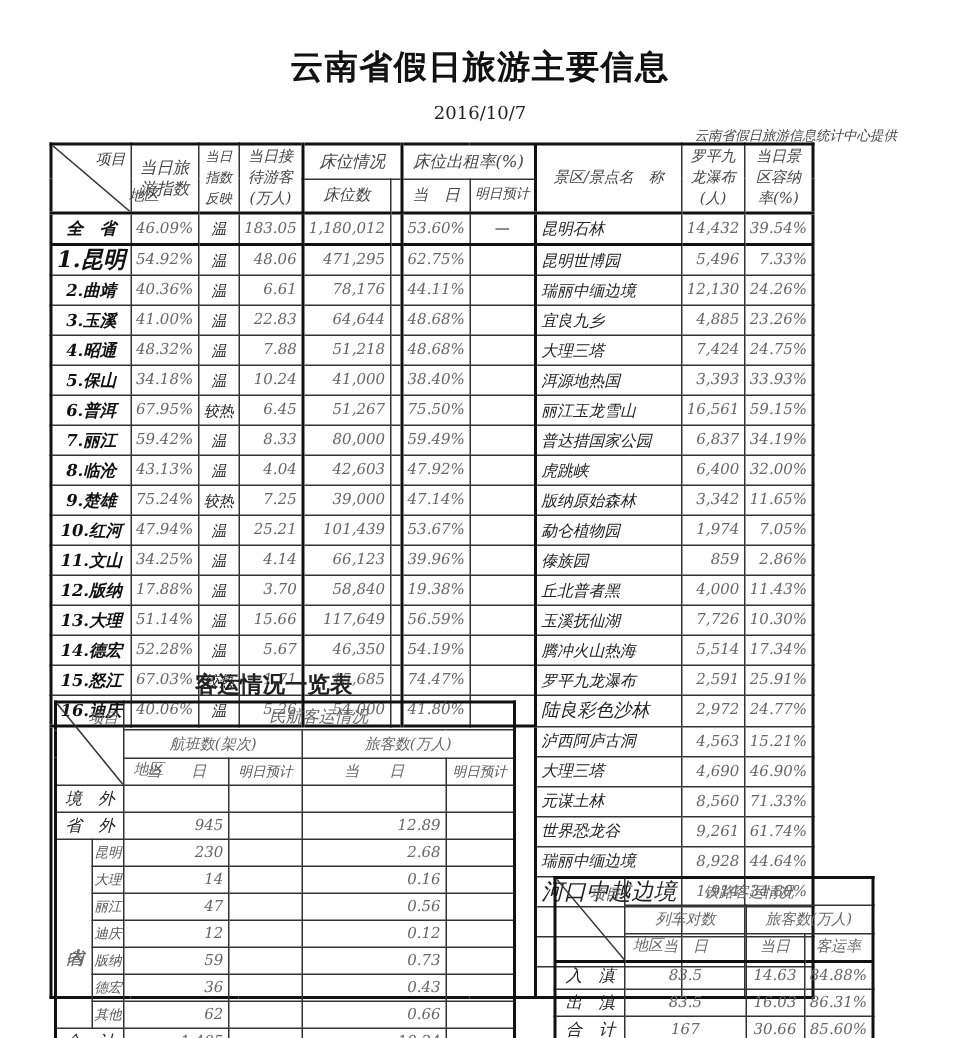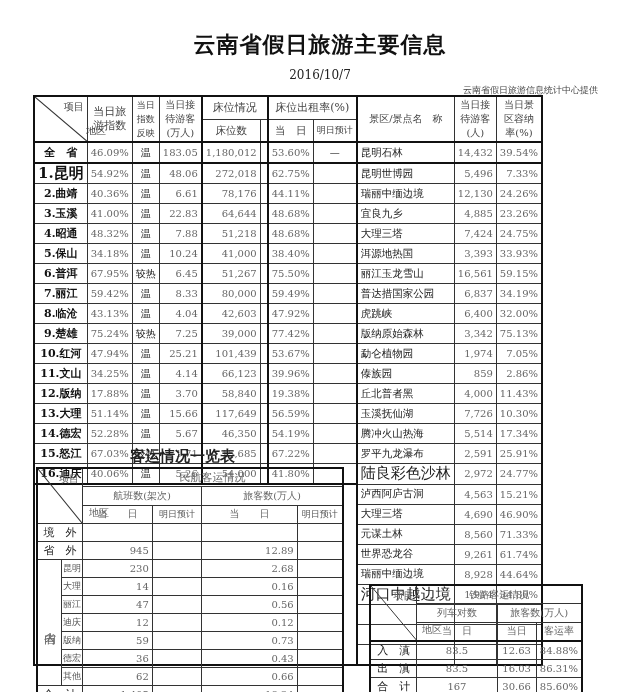--- a/index.html
+++ b/index.html
@@ -1,20 +1,20 @@
 <!DOCTYPE html>
 <html><head>
 <meta charset="utf-8">
 <style>
   html,body{margin:0;padding:0;background:#fff;}
   body{width:640px;height:692px;position:relative;overflow:hidden;font-family:"DejaVu Serif","Liberation Serif",serif;color:#222;}
   .title{position:absolute;left:0;top:30px;width:640px;text-align:center;font-size:22px;font-weight:bold;letter-spacing:1px;color:#111;}
   .date{position:absolute;left:0;top:68px;width:640px;text-align:center;font-size:12px;color:#222;}
-  .provider{position:absolute;right:42px;top:84px;font-size:9px;color:#444;}
-  table{border-collapse:collapse;position:absolute;font-size:10px;}
+  .provider{position:absolute;right:42px;top:84px;font-size:9px;color:#444;font-style:italic;}
+  table{border-collapse:collapse;position:absolute;font-size:10px;font-style:italic;}
   td,th{border:1px solid #333;padding:0 3px;height:19px;white-space:nowrap;font-weight:normal;}
   .main{left:33px;top:95px;width:500px;border:2px solid #111;}
   .main thead th{font-size:10.5px;color:#444;text-align:center;line-height:14px;}
   .r{text-align:right;}
   .c{text-align:center;}
   .l{text-align:left;}
   .gray{color:#666;}
   .bold{font-weight:bold;color:#111;}
   .faint{color:#ddd;}
   .thick-b{border-bottom:2px solid #111;}
@@ -59,21 +59,21 @@
           </svg>
         <span class="tr">项目</span>
         <span class="bl">地区</span>
       </th>
       <th rowspan="2" class="thick-b" style="white-space:normal;font-size:11px">当日旅游指数</th>
       <th rowspan="2" class="thick-b" style="white-space:normal;font-size:9px">当日指数反映</th>
       <th rowspan="2" class="thick-b thick-r" style="white-space:normal;font-size:10px">当日接待游客(万人)</th>
       <th colspan="2" class="thick-r" style="font-size:11px">床位情况</th>
       <th colspan="2" class="thick-r" style="font-size:11px">床位出租率(%)</th>
       <th rowspan="2" class="thick-b" style="white-space:normal;font-size:10px">景区/景点名　称</th>
-      <th rowspan="2" class="thick-b" style="white-space:normal;font-size:10px">当日接待游客(人)</th>
+      <th rowspan="2" class="thick-b" style="white-space:normal;font-size:10px">罗平九龙瀑布(人)</th>
       <th rowspan="2" class="thick-b" style="white-space:normal;font-size:10px">当日景区容纳率(%)</th>
     </tr>
     <tr>
       <th class="thick-b">床位数</th>
       <th class="thick-b thick-r faint"></th>
       <th class="thick-b">当　日</th>
       <th class="thick-b thick-r" style="font-size:9px">明日预计</th>
     </tr>
   </thead>
   <tbody id="main-body">
@@ -88,21 +88,21 @@
         <td class="c thick-r thick-b">—</td>
         <td class="l thick-b" style="font-size:10.5px">昆明石林</td>
         <td class="r gray thick-b">14,432</td>
         <td class="r gray thick-b">39.54%</td>
       </tr>
       <tr>
         <td class="c bold" style="font-size:15px">1.昆明</td>
         <td class="r gray">54.92%</td>
         <td class="c">温</td>
         <td class="r gray thick-r">48.06</td>
-        <td class="r gray">272,018</td>
+        <td class="r gray">471,295</td>
         <td class="faint thick-r"></td>
         <td class="r gray">62.75%</td>
         <td class="c thick-r"></td>
         <td class="l" style="font-size:10.5px">昆明世博园</td>
         <td class="r gray">5,496</td>
         <td class="r gray">7.33%</td>
       </tr>
       <tr>
         <td class="c bold" style="font-size:11px">2.曲靖</td>
         <td class="r gray">40.36%</td>
@@ -194,25 +194,25 @@
         <td class="r gray">6,400</td>
         <td class="r gray">32.00%</td>
       </tr>
       <tr>
         <td class="c bold" style="font-size:11px">9.楚雄</td>
         <td class="r gray">75.24%</td>
         <td class="c">较热</td>
         <td class="r gray thick-r">7.25</td>
         <td class="r gray">39,000</td>
         <td class="faint thick-r"></td>
-        <td class="r gray">77.42%</td>
+        <td class="r gray">47.14%</td>
         <td class="c thick-r"></td>
         <td class="l" style="font-size:10.5px">版纳原始森林</td>
         <td class="r gray">3,342</td>
-        <td class="r gray">75.13%</td>
+        <td class="r gray">11.65%</td>
       </tr>
       <tr>
         <td class="c bold" style="font-size:11px">10.红河</td>
         <td class="r gray">47.94%</td>
         <td class="c">温</td>
         <td class="r gray thick-r">25.21</td>
         <td class="r gray">101,439</td>
         <td class="faint thick-r"></td>
         <td class="r gray">53.67%</td>
         <td class="c thick-r"></td>
@@ -272,36 +272,36 @@
         <td class="r gray">5,514</td>
         <td class="r gray">17.34%</td>
       </tr>
       <tr>
         <td class="c bold" style="font-size:11px">15.怒江</td>
         <td class="r gray">67.03%</td>
         <td class="c">较热</td>
         <td class="r gray thick-r">1.71</td>
         <td class="r gray">15,685</td>
         <td class="faint thick-r"></td>
-        <td class="r gray">67.22%</td>
+        <td class="r gray">74.47%</td>
         <td class="c thick-r"></td>
         <td class="l" style="font-size:10.5px">罗平九龙瀑布</td>
         <td class="r gray">2,591</td>
         <td class="r gray">25.91%</td>
       </tr>
       <tr>
         <td class="c bold" style="font-size:11px">16.迪庆</td>
         <td class="r gray">40.06%</td>
         <td class="c">温</td>
         <td class="r gray thick-r">5.26</td>
         <td class="r gray">54,000</td>
         <td class="faint thick-r"></td>
         <td class="r gray">41.80%</td>
         <td class="c thick-r"></td>
-        <td class="l" style="font-size:15px">陆良彩色沙林</td>
+        <td class="l" style="font-size:12px">陆良彩色沙林</td>
         <td class="r gray">2,972</td>
         <td class="r gray">24.77%</td>
       </tr>
       <tr>
         <td colspan="8" rowspan="9" style="border:none;border-right:2px solid #111;border-top:2px solid #111;background:#fff"></td>
         <td class="l" style="font-size:10.5px">泸西阿庐古洞</td>
         <td class="r gray">4,563</td>
         <td class="r gray">15.21%</td>
       </tr>
       <tr>
@@ -482,21 +482,21 @@
   <tr>
     <td class="c gray thick-b">当　日</td>
     <td class="c gray thick-b">当日</td>
     <td class="c gray thick-b">客运率</td>
   </tr>
   </tbody>
     <tbody id="rail-body">
       <tr>
         <td class="c" style="font-size:11px">入　滇</td>
         <td class="c gray">83.5</td>
-        <td class="c gray">12.63</td>
+        <td class="c gray">14.63</td>
         <td class="r gray">84.88%</td>
       </tr>
       <tr>
         <td class="c" style="font-size:11px">出　滇</td>
         <td class="c gray">83.5</td>
         <td class="c gray">16.03</td>
         <td class="r gray">86.31%</td>
       </tr>
       <tr>
         <td class="c" style="font-size:11px">合　计</td>

